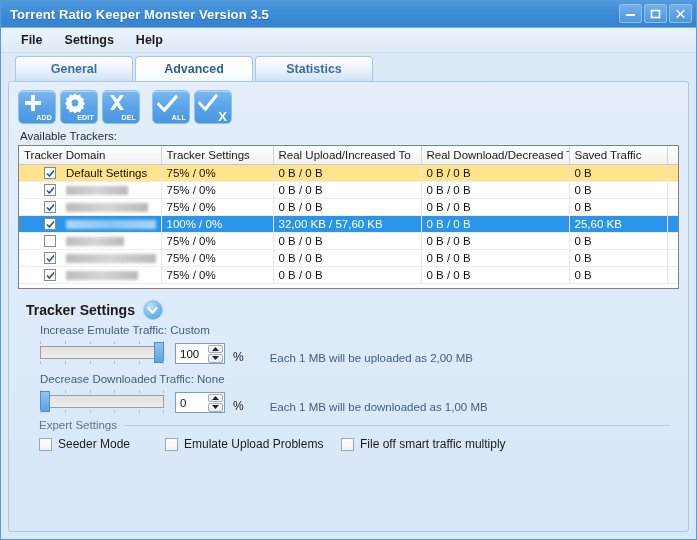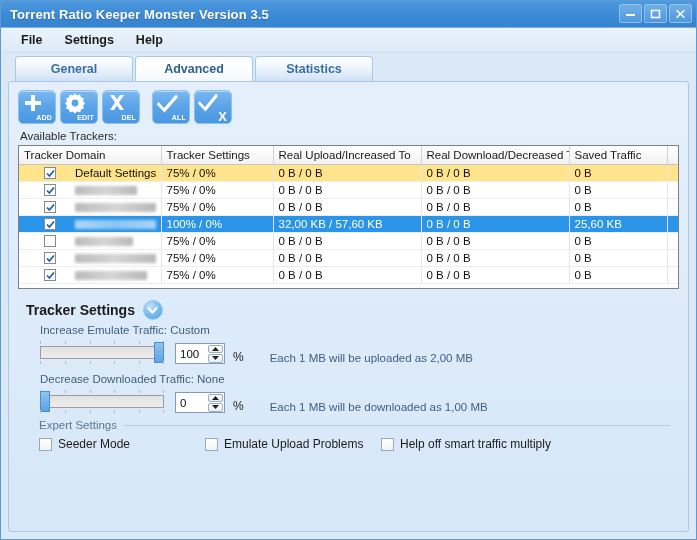--- a/index.html
+++ b/index.html
@@ -222,21 +222,21 @@
     padding: 2px 5px;
     height: 17px;
     box-sizing: border-box;
     color: #111111;
     white-space: nowrap;
     overflow: hidden;
   }
   tr.row-default td { background: #ffe48c; }
   tr.row-selected td { background: #2a95e8; color: #ffffff; }
 
-  .cell-domain { display: flex; align-items: center; gap: 19px; padding-left: 20px; }
+  .cell-domain { display: flex; align-items: center; gap: 10px; padding-left: 20px; }
   .cbox {
     width: 12px;
     height: 12px;
     border: 1px solid #8a8a8a;
     background: #ffffff;
     display: inline-flex;
     align-items: center;
     justify-content: center;
     flex: 0 0 auto;
     box-sizing: border-box;
@@ -770,29 +770,29 @@
           <div class="hint">Each 1 MB will be downloaded as 1,00 MB</div>
         </div>
       </div>
 
       <div class="expert">
         <div class="expert-legend">
           <span>Expert Settings</span>
           <span class="rule"></span>
         </div>
         <div class="expert-row">
-          <label class="chk-item" style="width:166px">
+          <label class="chk-item" style="width:126px">
             <span class="chk-box"></span>
             <span>Seeder Mode</span>
           </label>
           <label class="chk-item" style="width:176px">
             <span class="chk-box"></span>
             <span>Emulate Upload Problems</span>
           </label>
           <label class="chk-item">
             <span class="chk-box"></span>
-            <span>Help off smart traffic multiply</span>
+            <span>File off smart traffic multiply</span>
           </label>
         </div>
       </div>
     </div>
   </div>
 </div>
 
 </body></html>

